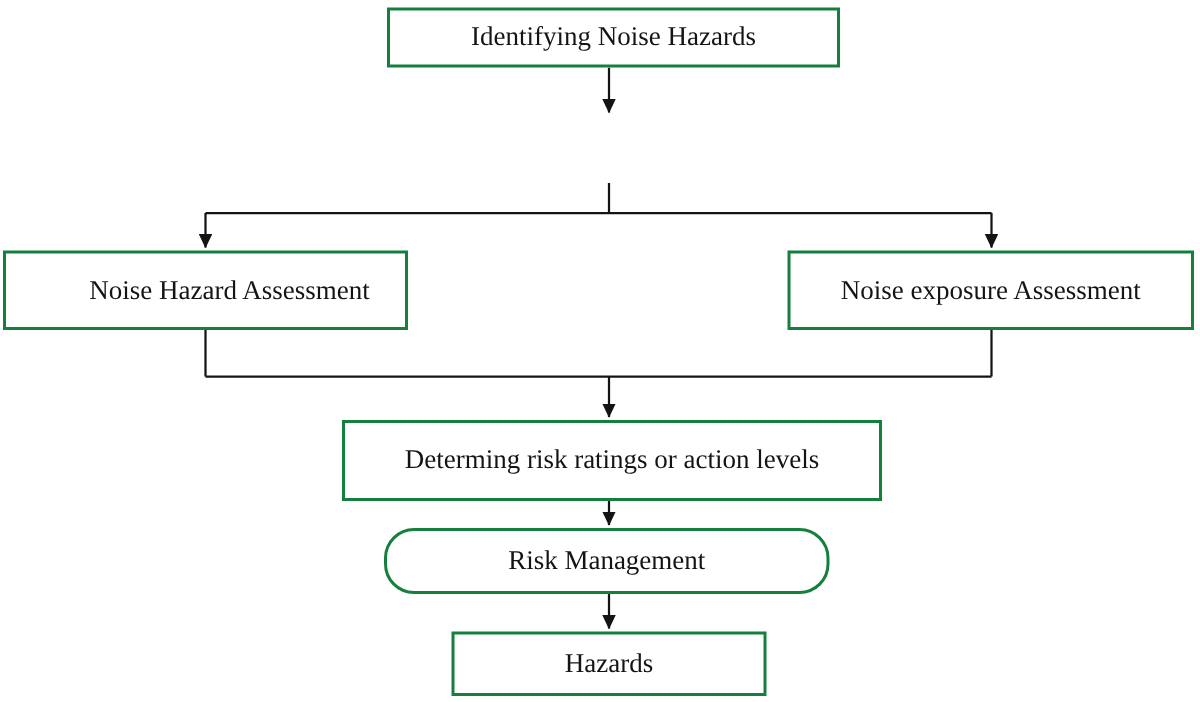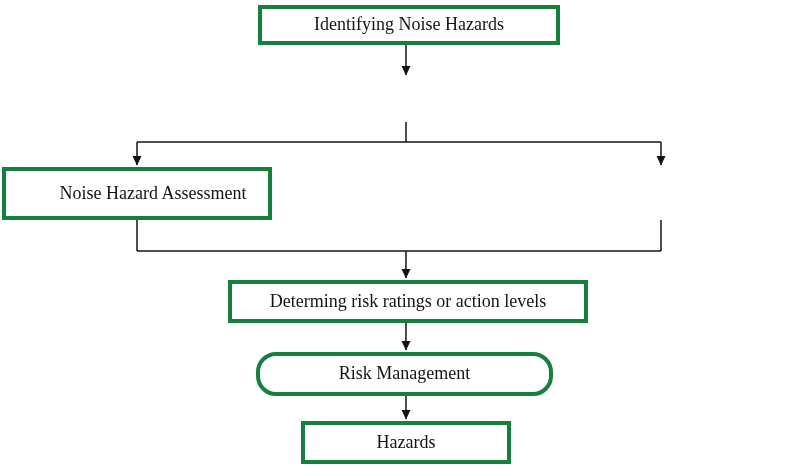--- a/index.html
+++ b/index.html
@@ -20,36 +20,36 @@
     width: 800px;
     height: 468px;
   }
   svg.connectors {
     position: absolute;
     left: 0; top: 0;
   }
   .node {
     position: absolute;
     box-sizing: border-box;
-    border: 4px solid #15803d;
+    border: 2px solid #15803d;
     background: #ffffff;
     color: #141414;
     display: flex;
     align-items: center;
     justify-content: center;
     text-align: center;
     font-size: 18px;
     line-height: 1.1;
     white-space: nowrap;
   }
   #node-identify   { left: 258px; top: 5px;   width: 302px; height: 40px; }
   #node-determine  { left: 148px; top: 77px;  width: 524px; height: 45px; }
   #node-hazard     { left: 2px;   top: 167px; width: 270px; height: 53px; padding-left: 32px; }
   #node-exposure   { left: 525px; top: 167px; width: 271px; height: 53px; }
-  #node-ratings    { left: 228px; top: 280px; width: 360px; height: 43px; }
+  #node-ratings    { left: 228px; top: 280px; width: 360px; height: 54px; }
   #node-management { left: 256px; top: 352px; width: 297px; height: 44px; border-radius: 20px; }
   #node-review     { left: 301px; top: 421px; width: 210px; height: 43px; }
 </style>
 </head>
 <body>
 
 <div class="stage">
 
   <svg class="connectors" width="800" height="468" viewBox="0 0 800 468" fill="none" stroke="#141414" stroke-width="1.5">
     <defs>
@@ -73,20 +73,21 @@
     <path d="M406,323 V350" marker-end="url(#arrow)"></path>
 
     <path d="M406,396 V419" marker-end="url(#arrow)"></path>
   </svg>
 
   <div class="node" id="node-identify">Identifying Noise Hazards</div>
 
 
   <div class="node" id="node-hazard">Noise Hazard Assessment</div>
 
+  <div class="node" id="node-exposure">Noise exposure Assessment</div>
 
   <div class="node" id="node-ratings">Determing risk ratings or action levels</div>
 
   <div class="node" id="node-management">Risk Management</div>
 
   <div class="node" id="node-review">Hazards</div>
 
 </div>
 
 </body></html>

